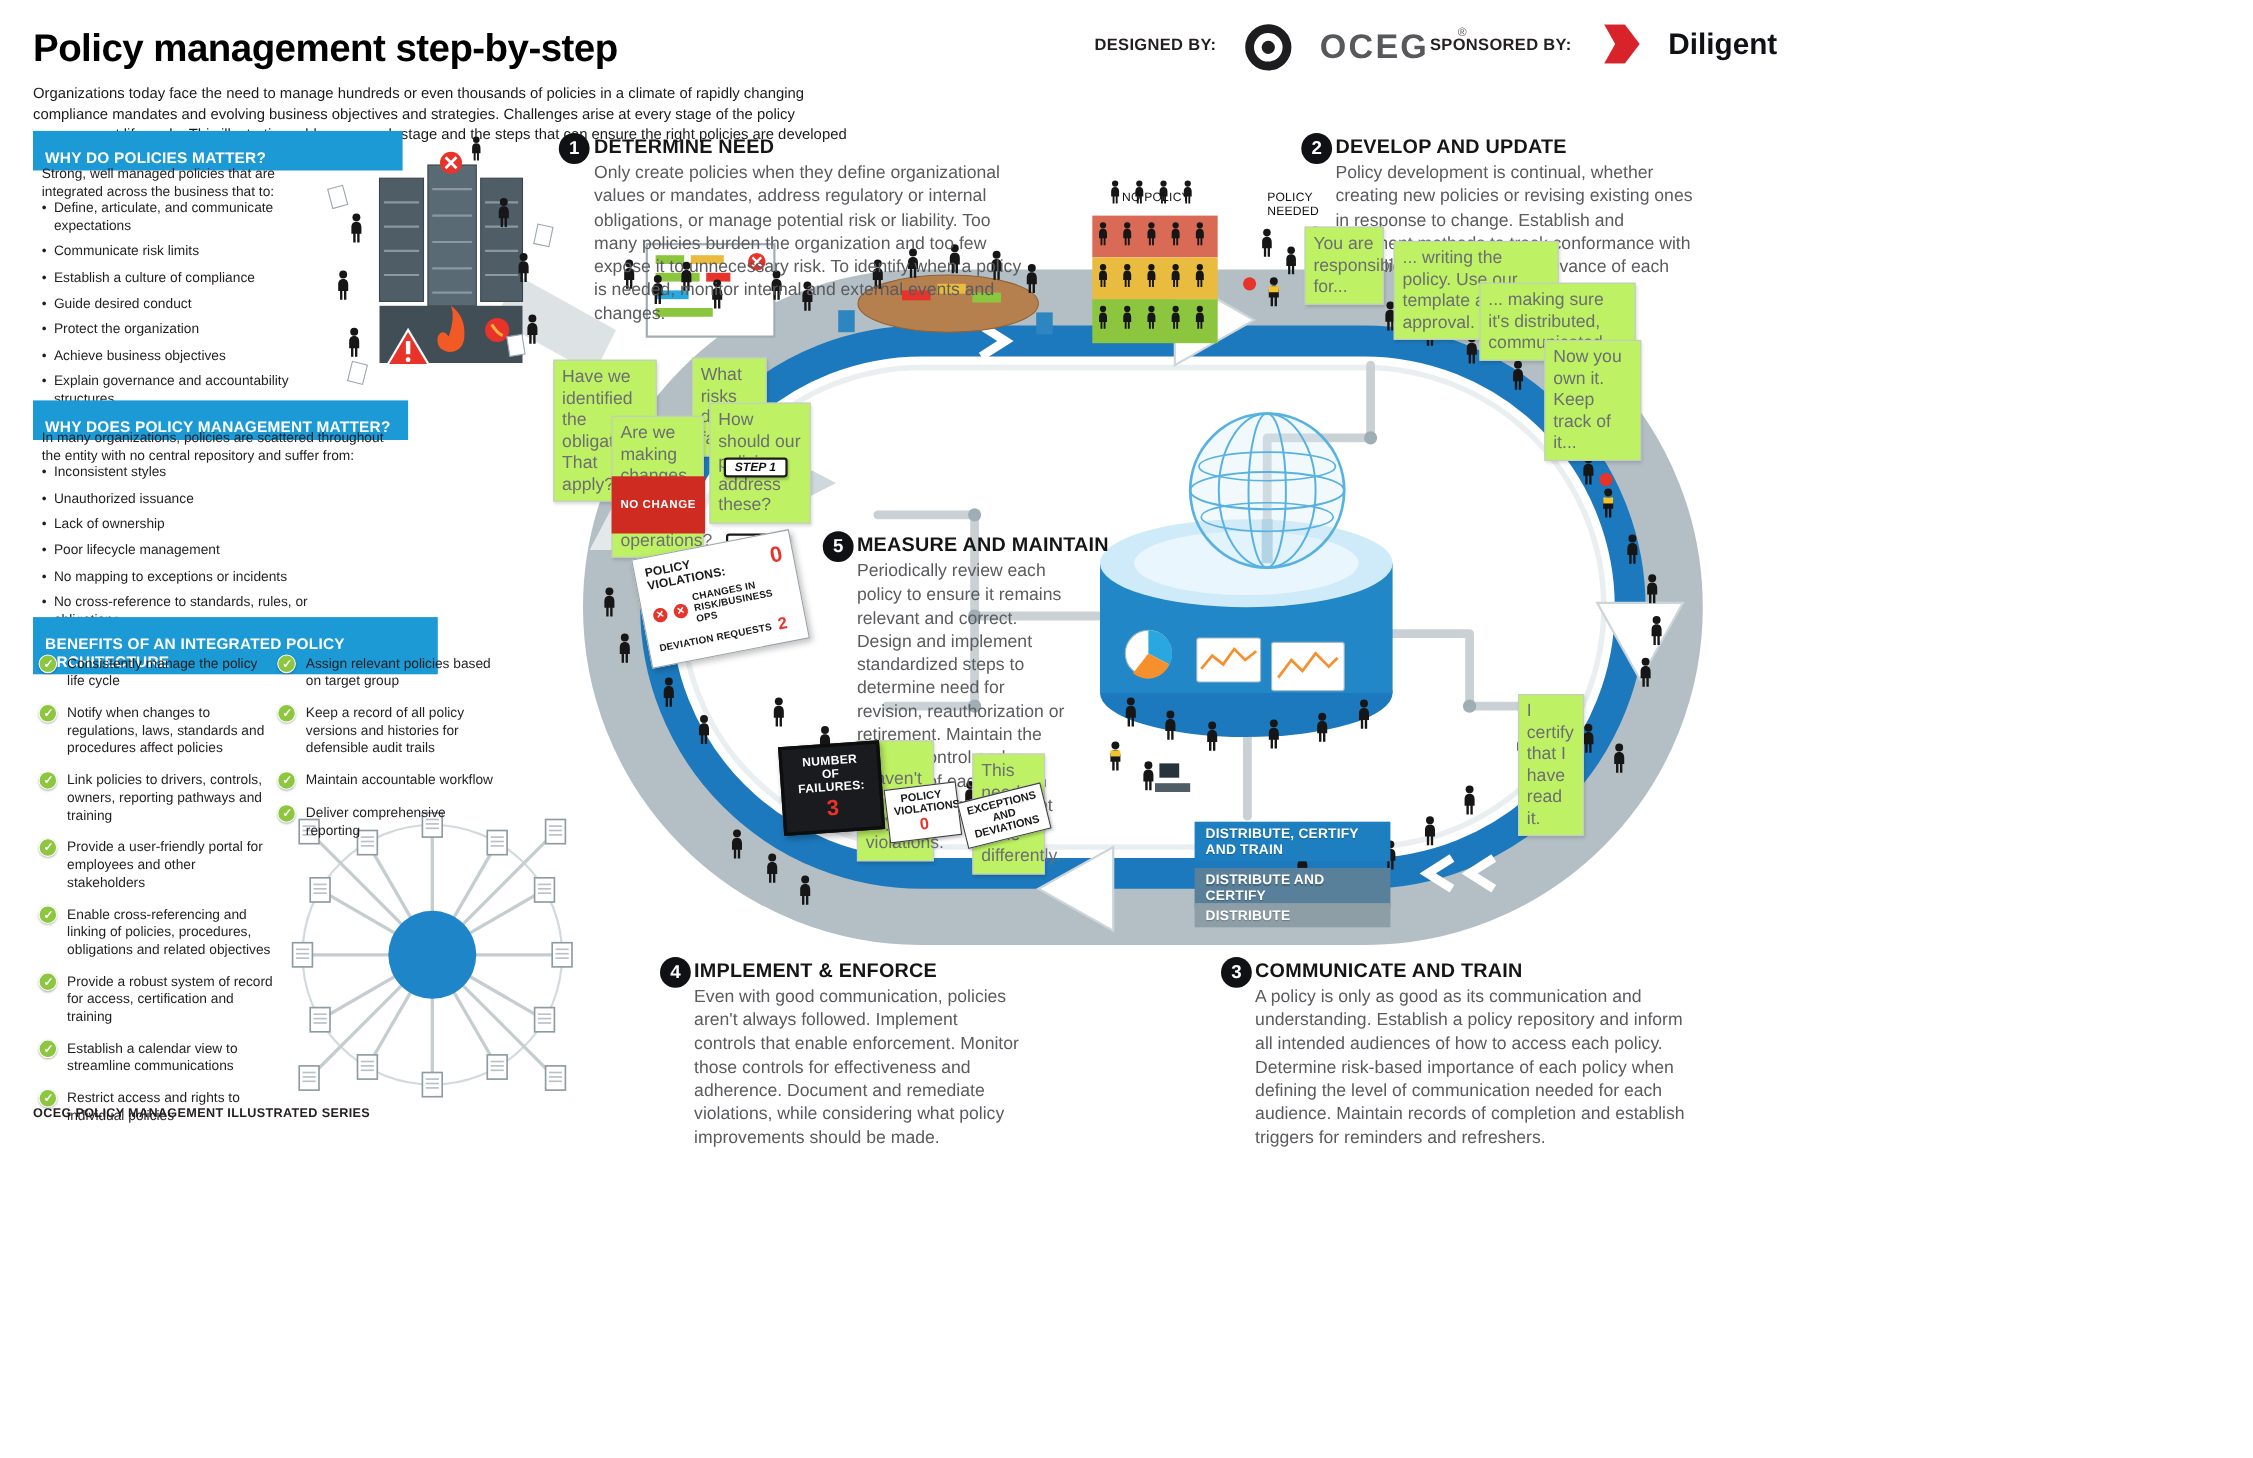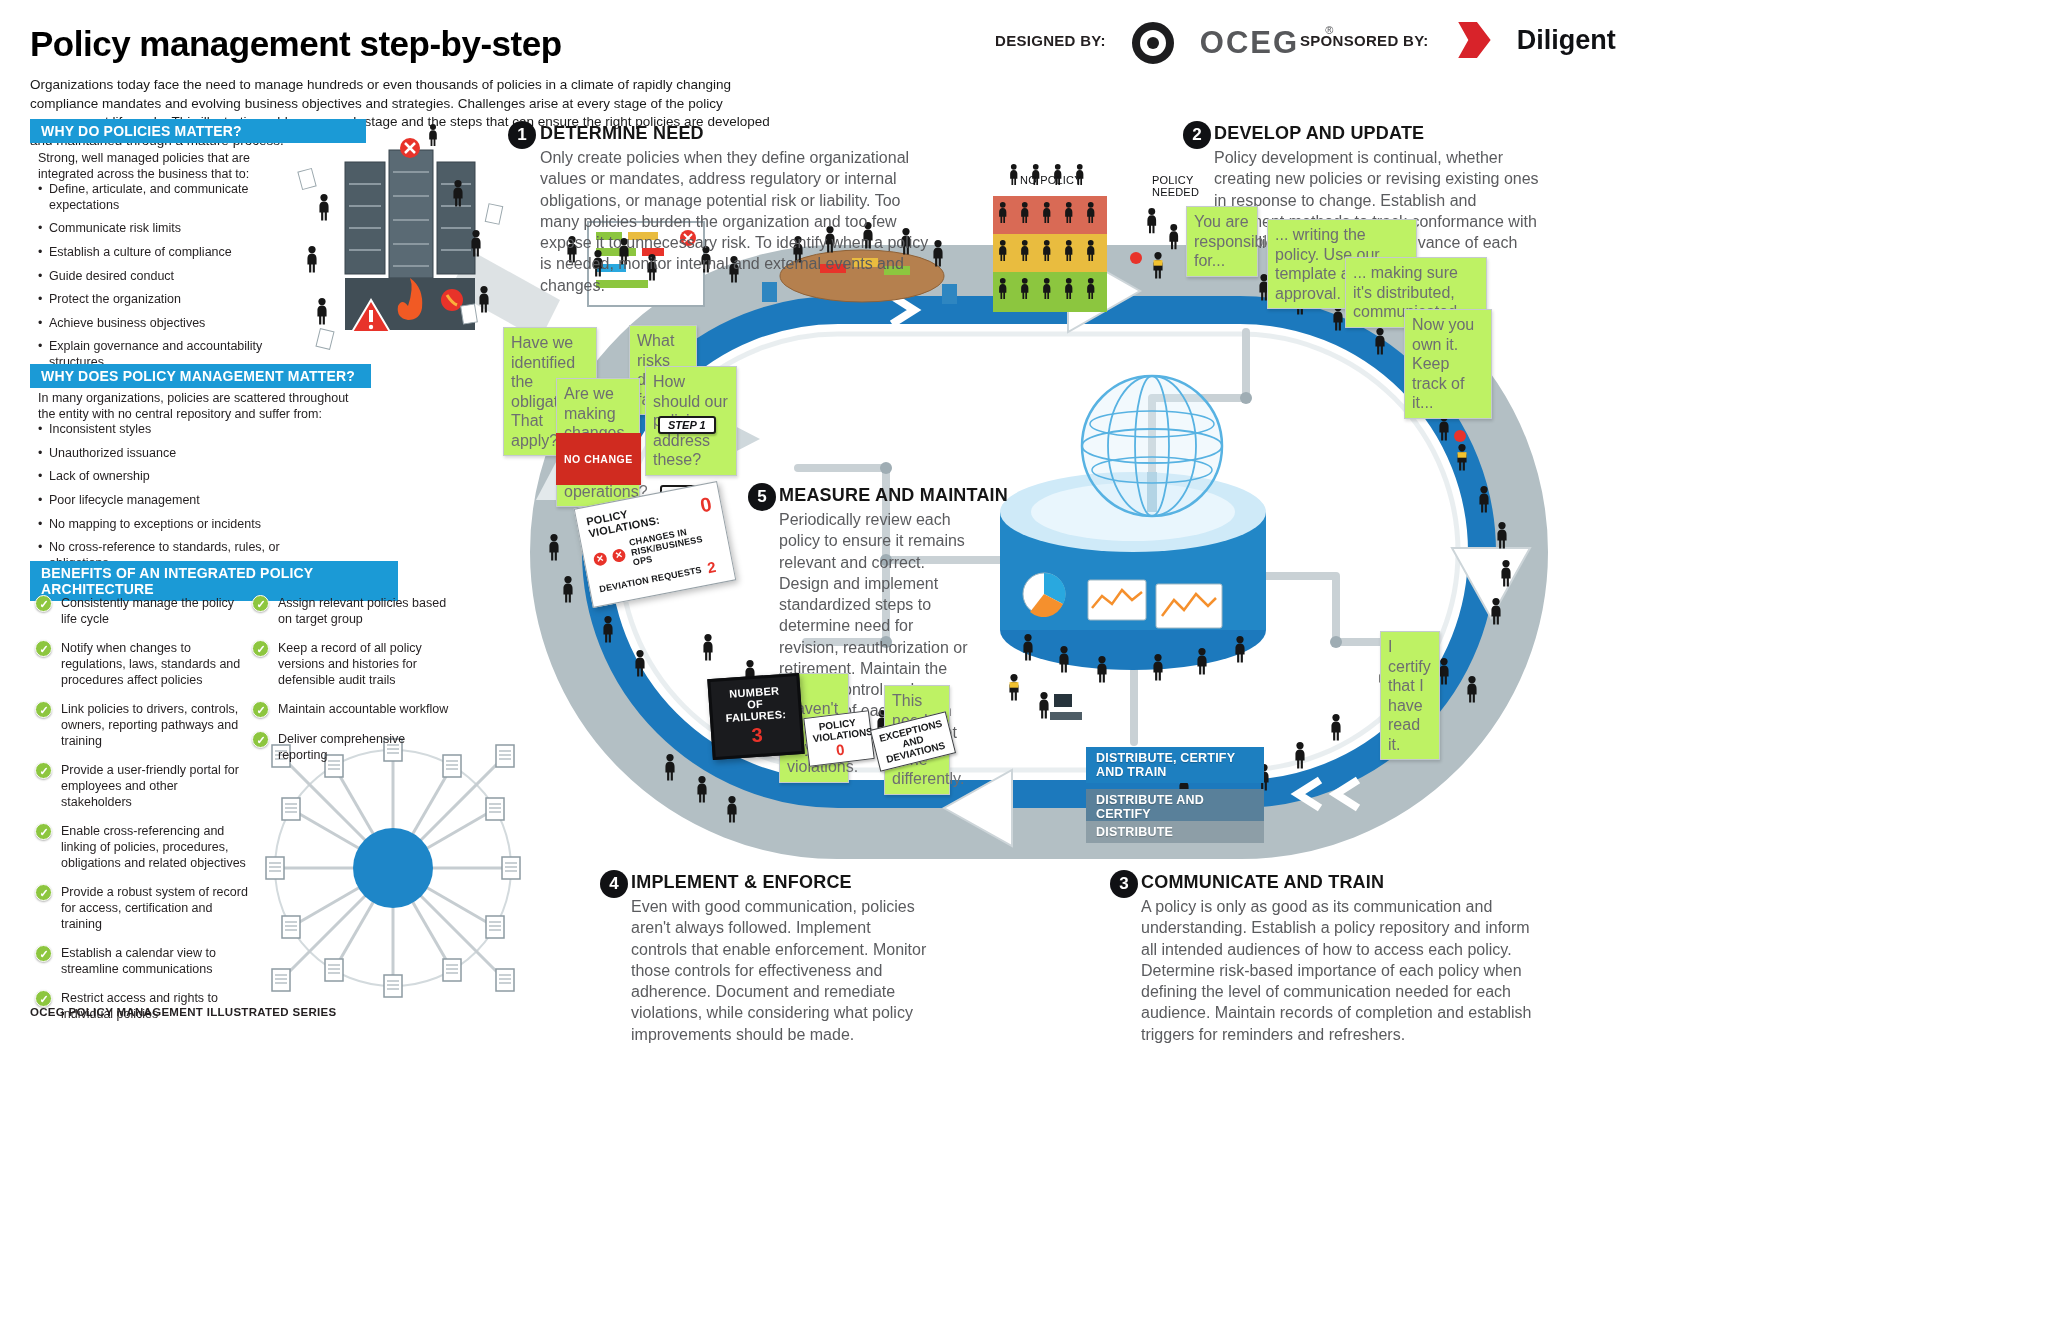--- a/index.html
+++ b/index.html
@@ -13,21 +13,21 @@
   .intro{font-size:13.5px;line-height:1.38;color:#1a1a1a}
   .brand{display:flex;align-items:flex-start;gap:26px}
   .brandlabel{font-size:15px;font-weight:bold;letter-spacing:.3px;margin-top:10px}
   .oceg-ring{width:42px;height:42px;border-radius:50%;border:8px solid #1d1d1f;position:relative;display:inline-block}
   .oceg-ring::after{content:"";position:absolute;left:50%;top:50%;width:12px;height:12px;margin:-6px 0 0 -6px;border-radius:50%;background:#1d1d1f}
   .oceg-text{font-size:31px;font-weight:bold;color:#57585b;letter-spacing:2px;line-height:42px}
   .reg{font-size:11px;color:#57585b;margin-top:2px}
   .dil-mark{width:36px;height:36px;background:#d8232a;clip-path:polygon(10% 0,62% 0,100% 50%,62% 100%,10% 100%,38% 50%);display:inline-block}
   .dil-text{font-size:27px;font-weight:bold;color:#101114;line-height:36px}
 
-  .secbar{background:#1b9ad6;color:#fff;font-weight:bold;font-size:14px;letter-spacing:.2px;padding:4px 0 4px 11px}
+  .secbar{background:#1b9ad6;color:#fff;font-weight:bold;font-size:14px;letter-spacing:.2px;padding:16px 0 4px 11px}
   .sintro{font-size:12.5px;line-height:1.3;color:#231f20}
   .blist{list-style:none;font-size:12.5px;color:#231f20;line-height:1.25}
   .blist li{position:relative;padding-left:11px;margin-bottom:8px}
   .blist li::before{content:"\2022";position:absolute;left:0;top:0}
   .clist{display:flex;flex-direction:column;gap:13px}
   .citem{display:flex;gap:9px;align-items:flex-start;font-size:12.5px;line-height:1.28;color:#231f20}
   .check{flex:0 0 17px;width:17px;height:17px;border-radius:50%;background:#8dc63f;border:1px solid #fff;box-shadow:0 1px 2px rgba(0,0,0,.3);color:#fff;position:relative}
   .check::before{content:"\2713";position:absolute;left:3.5px;top:1px;font-size:11px;font-weight:bold}
   .series{font-size:11.5px;font-weight:bold;letter-spacing:.3px}
 

